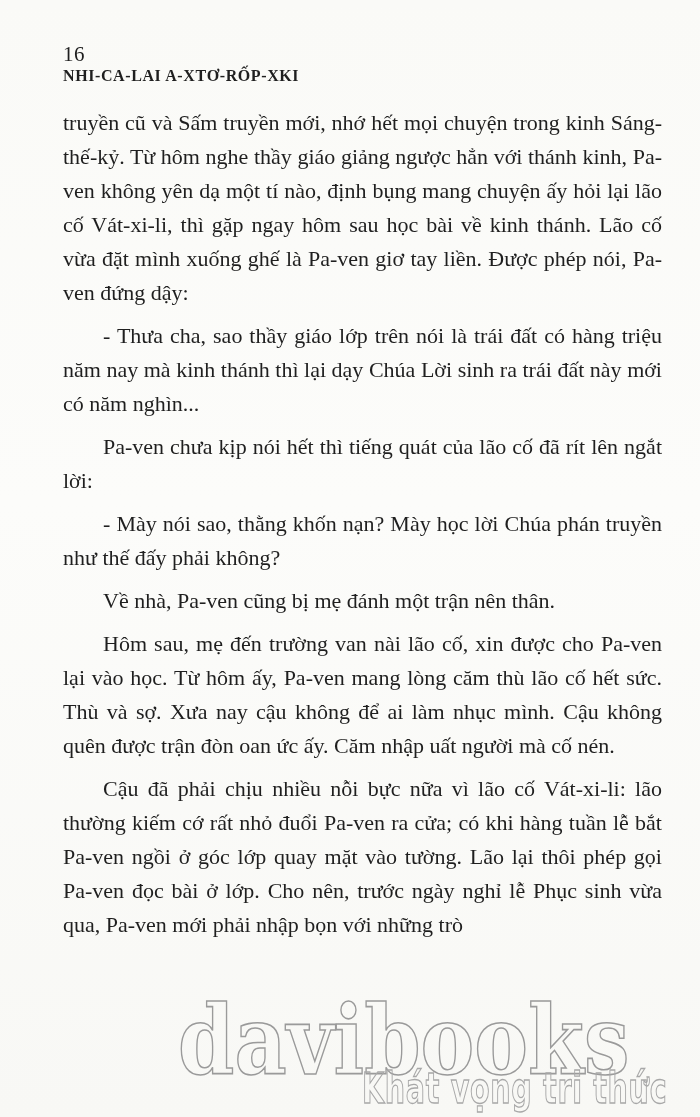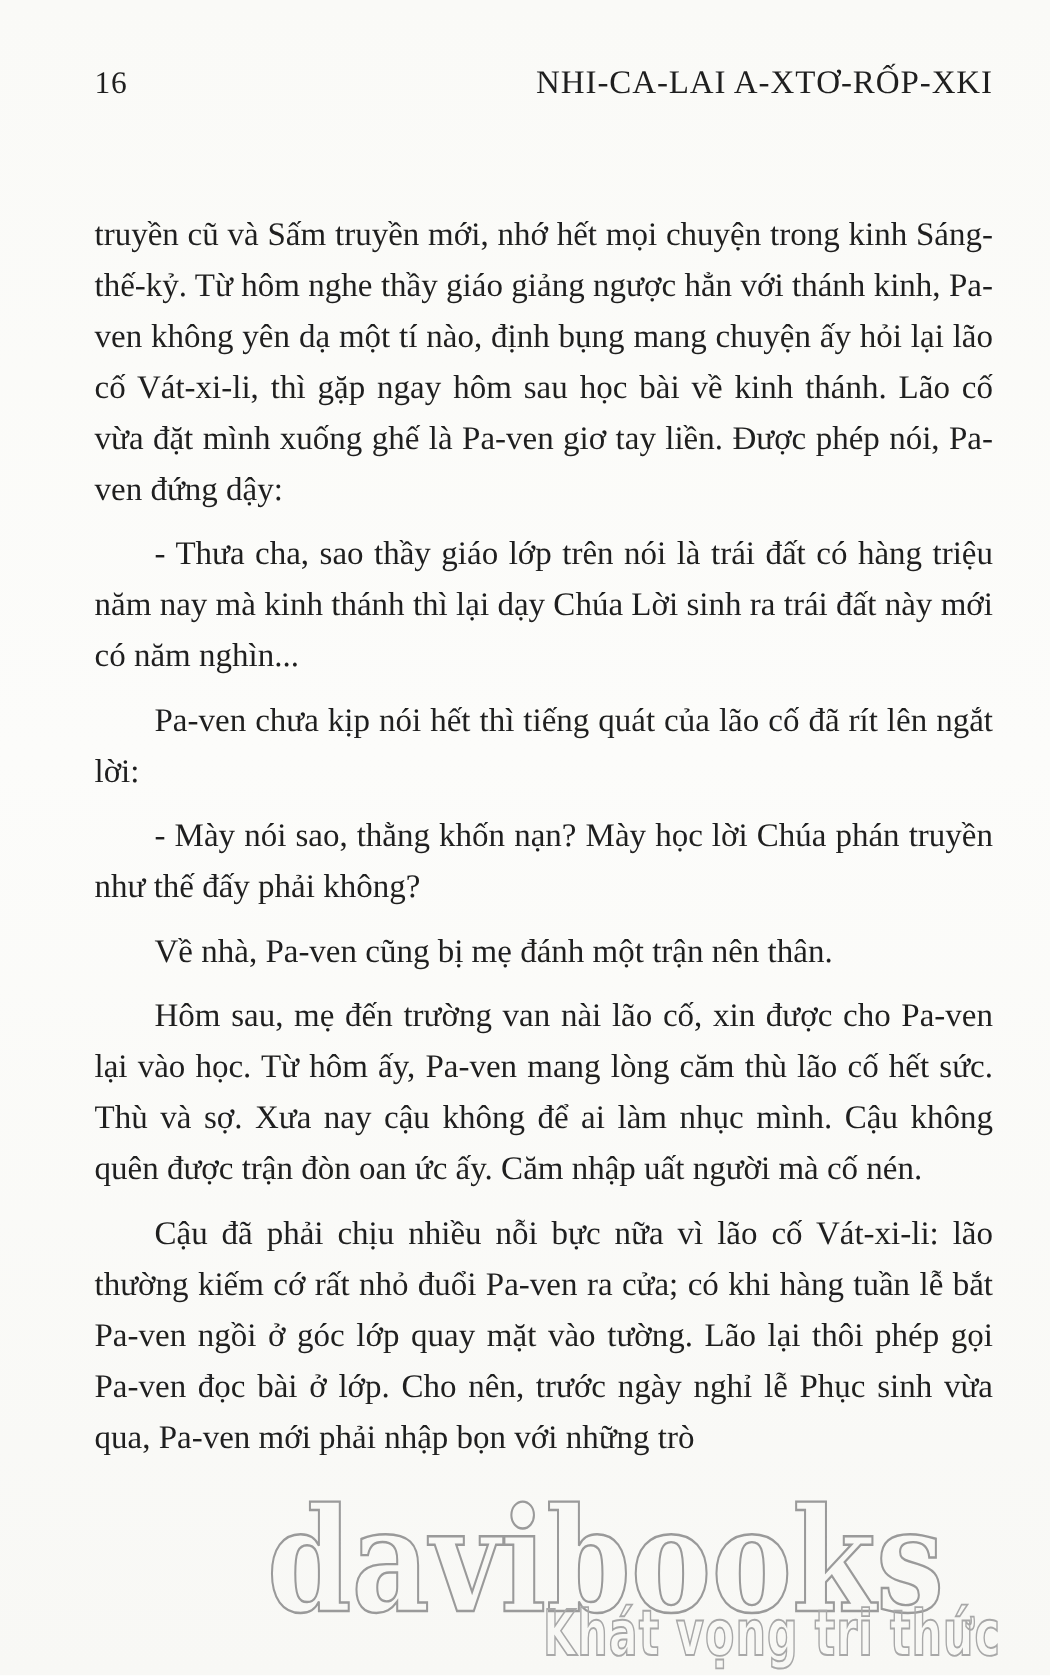--- a/index.html
+++ b/index.html
@@ -19,40 +19,41 @@
     overflow: hidden;
   }
   .page-header {
     position: absolute;
     top: 42px;
     left: 63px;
     right: 38px;
     display: flex;
     justify-content: space-between;
     align-items: baseline;
+    flex-direction: column;
   }
   .page-number {
     font-size: 21px;
     letter-spacing: 0.5px;
   }
   .running-title {
-    font-size: 22px;
+    font-size: 16px;
     letter-spacing: 0.6px;
     white-space: nowrap;
+    font-weight: bold;
   }
   .body-text {
     position: absolute;
     top: 106px;
     left: 63px;
     width: 599px;
     text-align: justify;
     font-size: 22px;
     line-height: 34px;
     z-index: 2;
-    margin-top: 33px;
   }
   .para {
     margin: 0 0 9px 0;
   }
   .para.indent {
     text-indent: 40px;
   }
   .watermark {
     position: absolute;
     left: 0;

